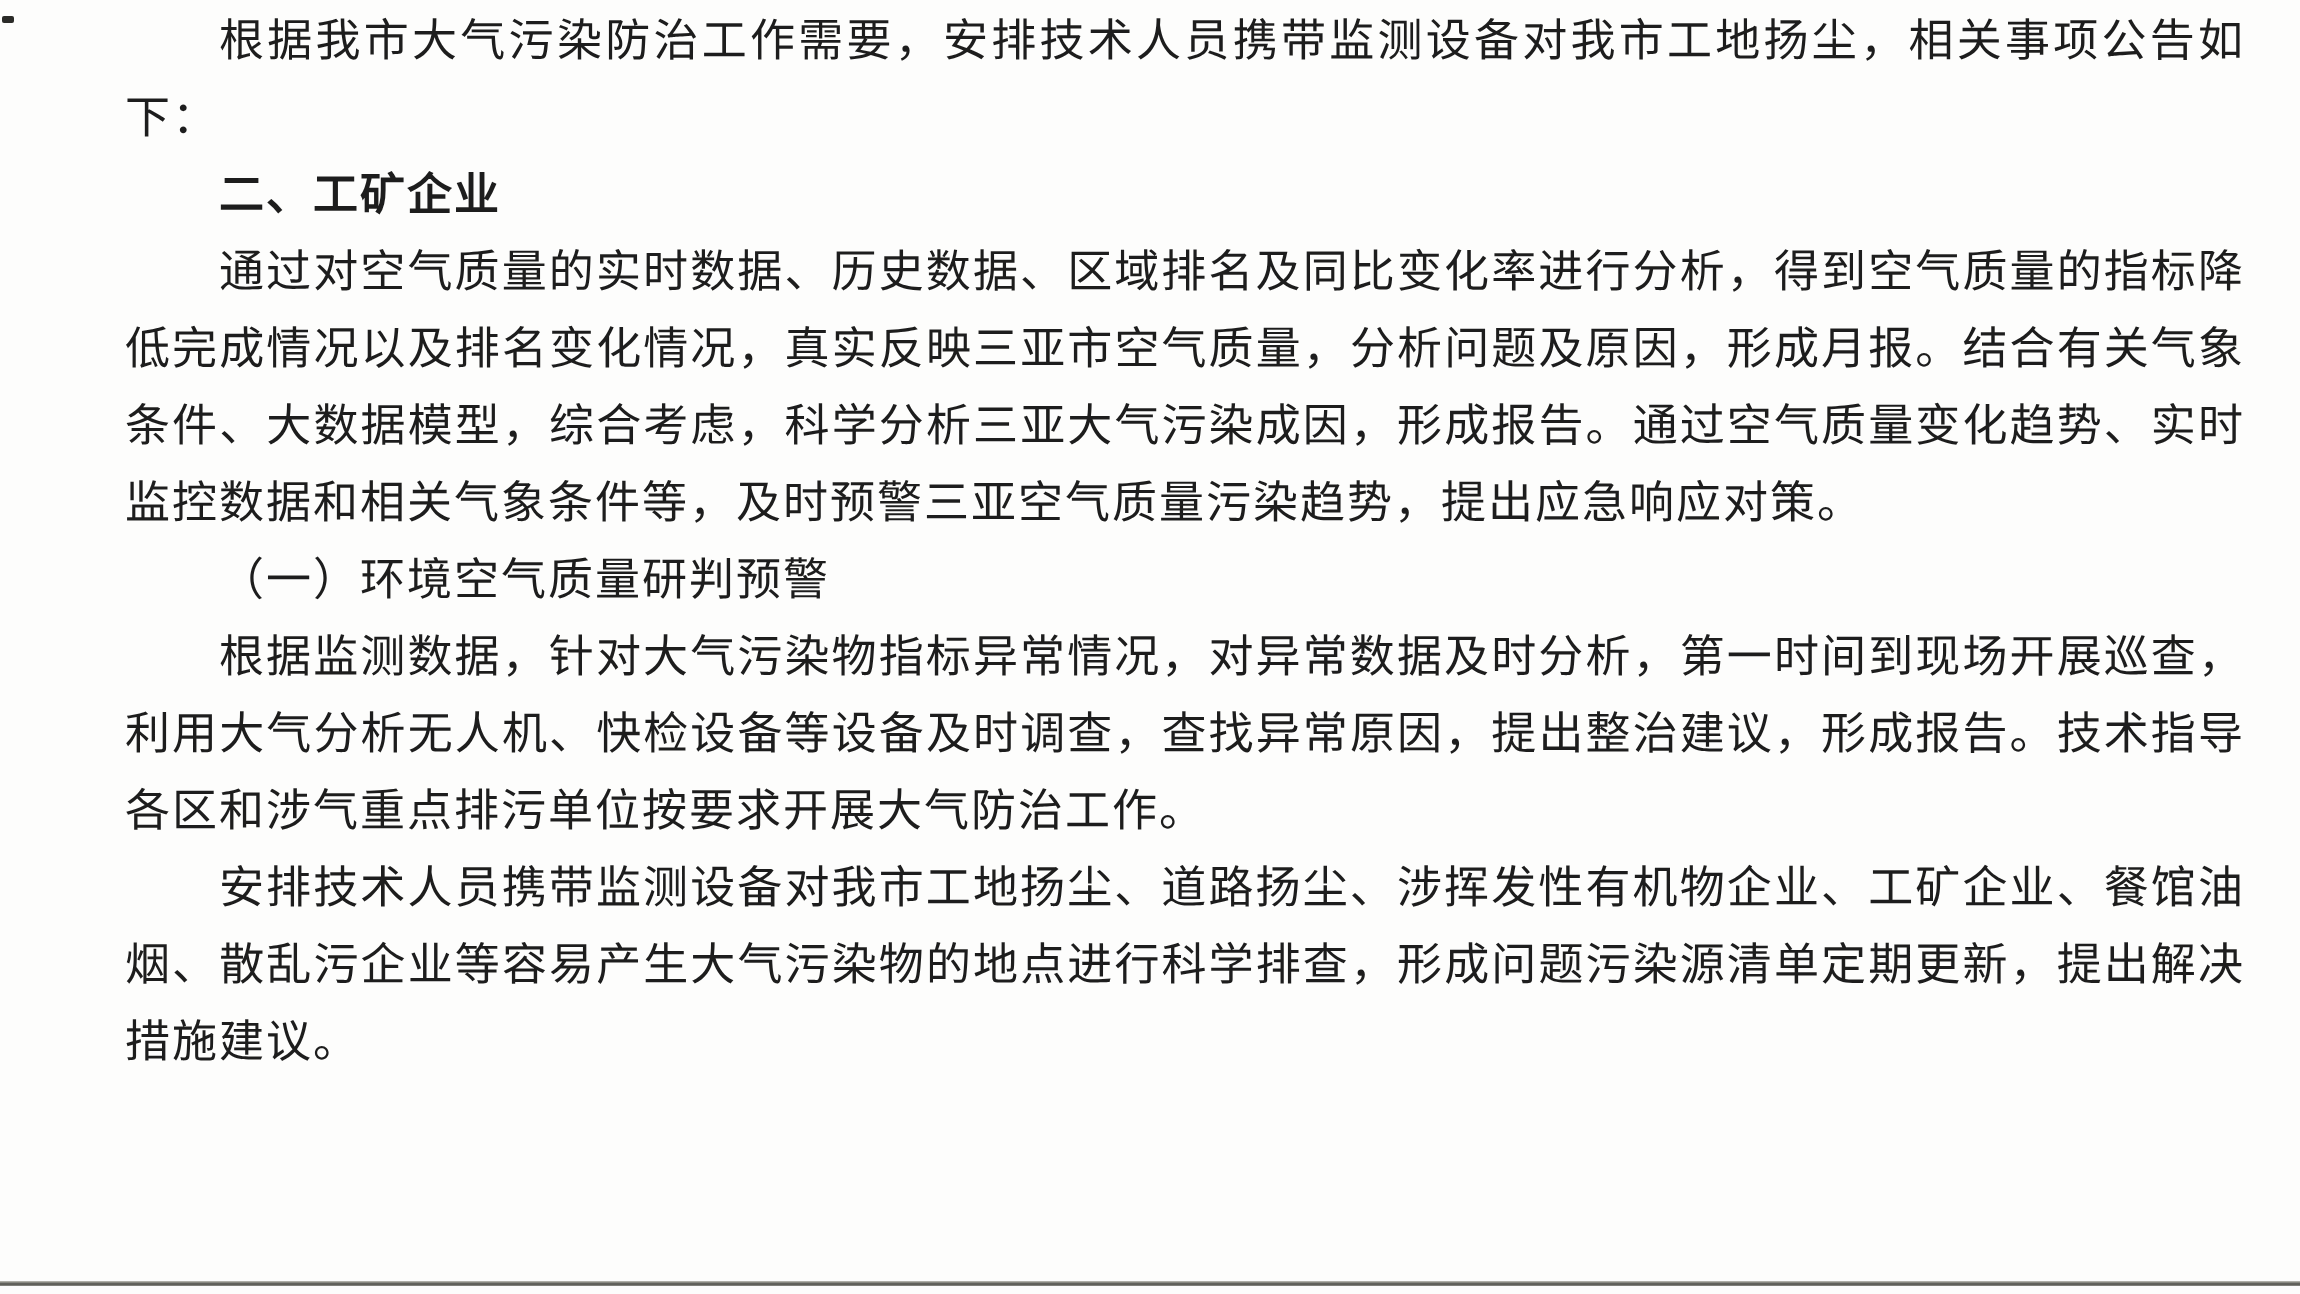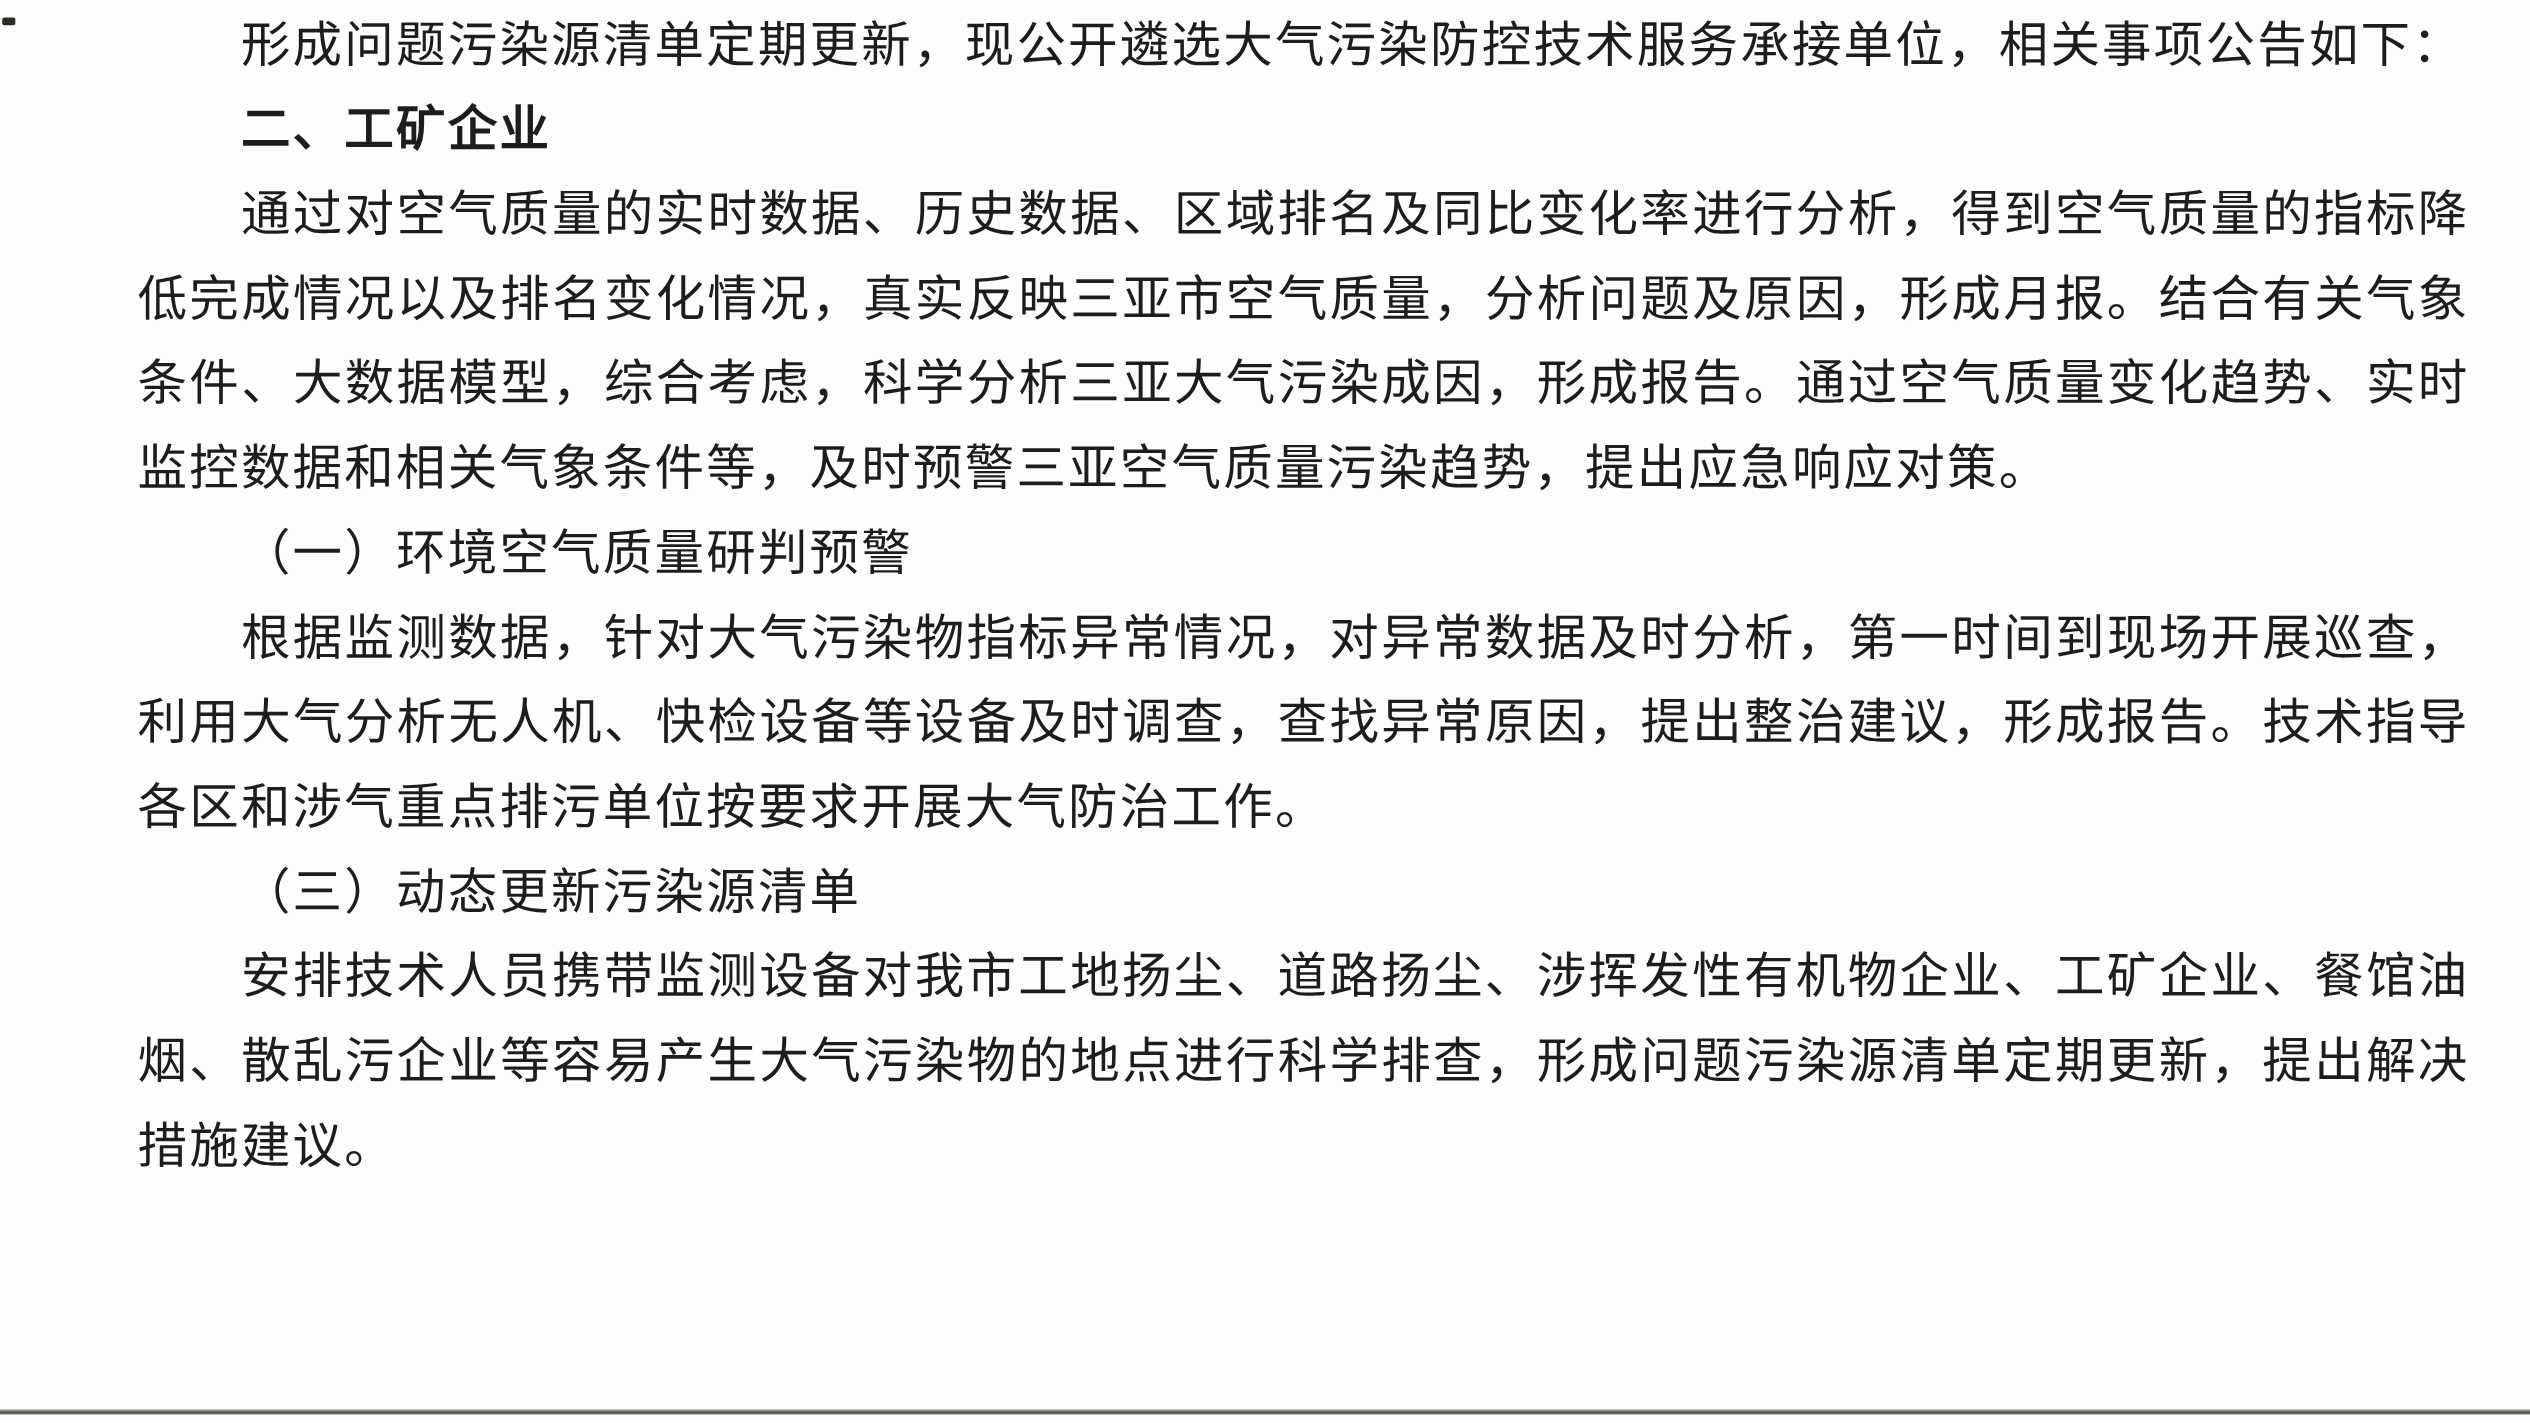--- a/index.html
+++ b/index.html
@@ -51,31 +51,30 @@
     background: linear-gradient(to bottom, #c2c2ba, #50504a 60%, #90908a);
   }
 </style>
 </head>
 <body>
 
 <div class="scan-speck"></div>
 
 <div class="page">
 
-  <p class="para">形成问题污染源清单定期更新，现公开遴选大气污染防控技术服务承接单位，相关事项公告如下：</p>
+  <p class="para">根据我市大气污染防治工作需要，安排技术人员携带监测设备对我市工地扬尘，相关事项公告如下：</p>
 
 
   <p class="para hei">二、工矿企业</p>
 
   <p class="para">通过对空气质量的实时数据、历史数据、区域排名及同比变化率进行分析，得到空气质量的指标降低完成情况以及排名变化情况，真实反映三亚市空气质量，分析问题及原因，形成月报。结合有关气象条件、大数据模型，综合考虑，科学分析三亚大气污染成因，形成报告。通过空气质量变化趋势、实时监控数据和相关气象条件等，及时预警三亚空气质量污染趋势，提出应急响应对策。</p>
 
   <p class="para kai">（一）环境空气质量研判预警</p>
 
 
   <p class="para">根据监测数据，针对大气污染物指标异常情况，对异常数据及时分析，第一时间到现场开展巡查，利用大气分析无人机、快检设备等设备及时调查，查找异常原因，提出整治建议，形成报告。技术指导各区和涉气重点排污单位按要求开展大气防治工作。</p>
 
-  <p class="para kai">（三）动态更新污染源清单</p>
 
   <p class="para">安排技术人员携带监测设备对我市工地扬尘、道路扬尘、涉挥发性有机物企业、工矿企业、餐馆油烟、散乱污企业等容易产生大气污染物的地点进行科学排查，形成问题污染源清单定期更新，提出解决措施建议。</p>
 
 </div>
 
 <div class="bottom-edge"></div>
 
 </body></html>

